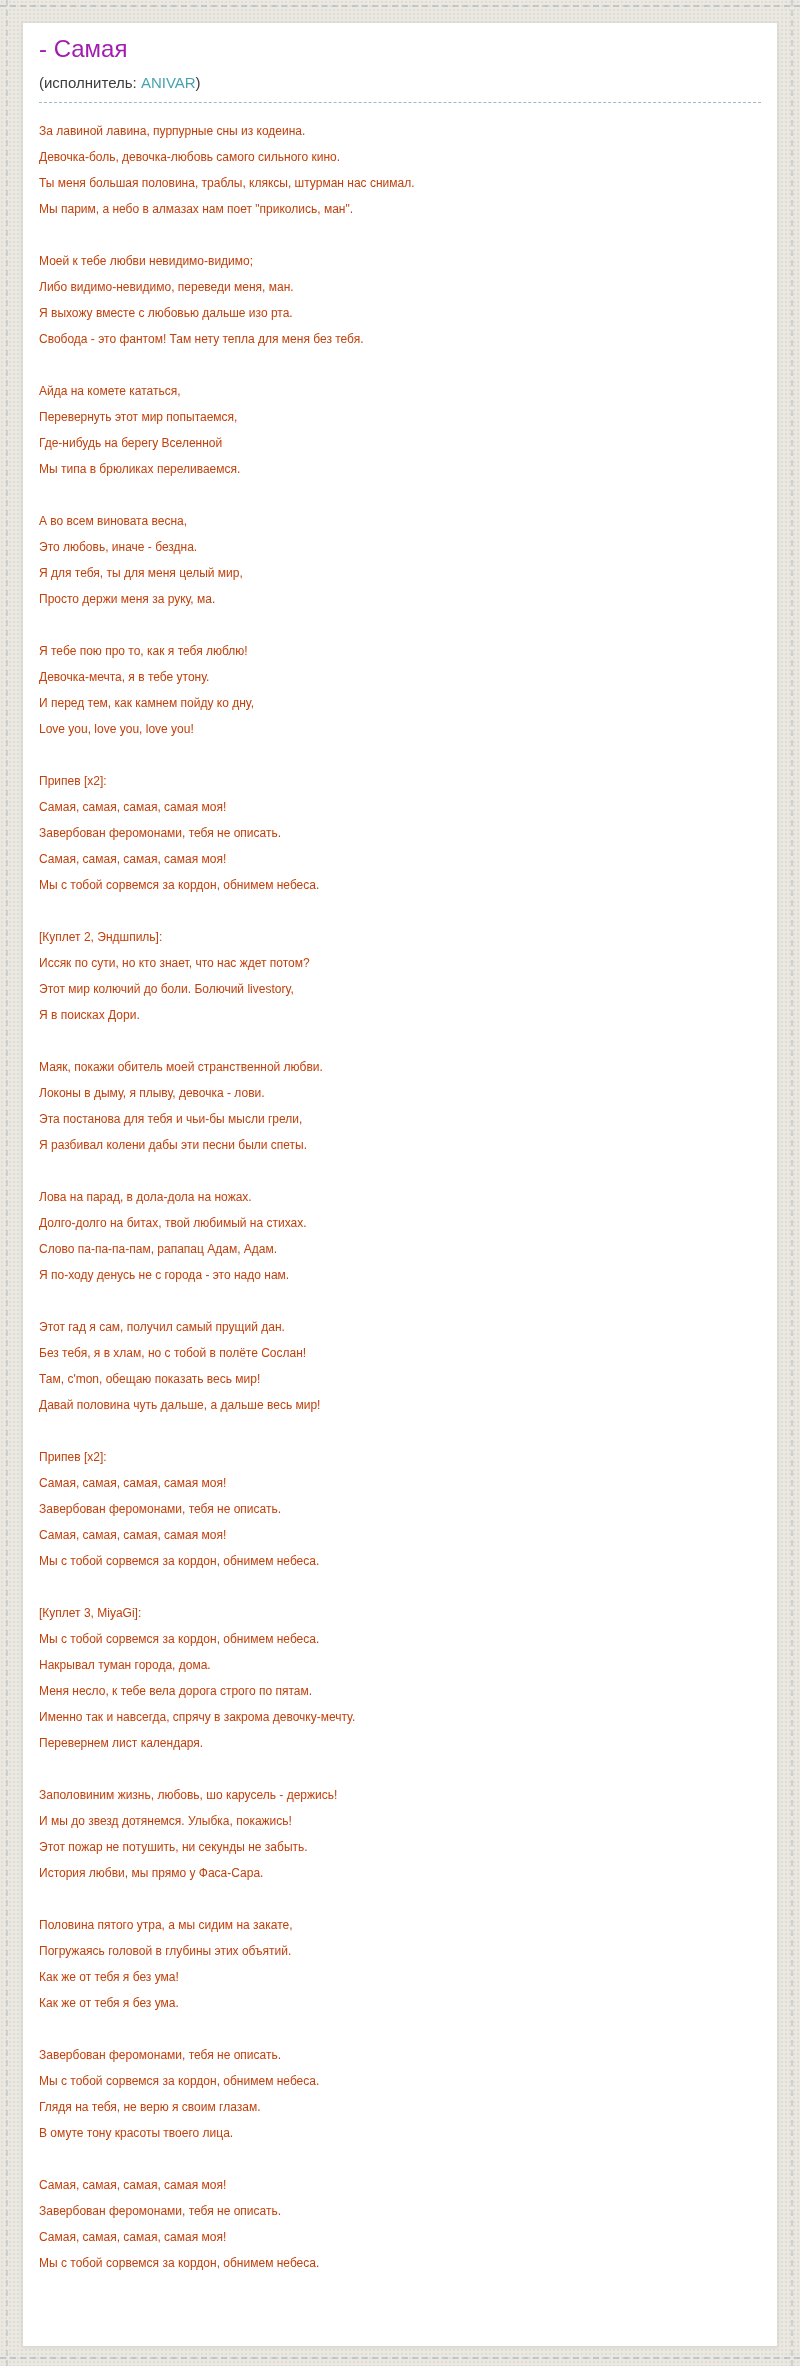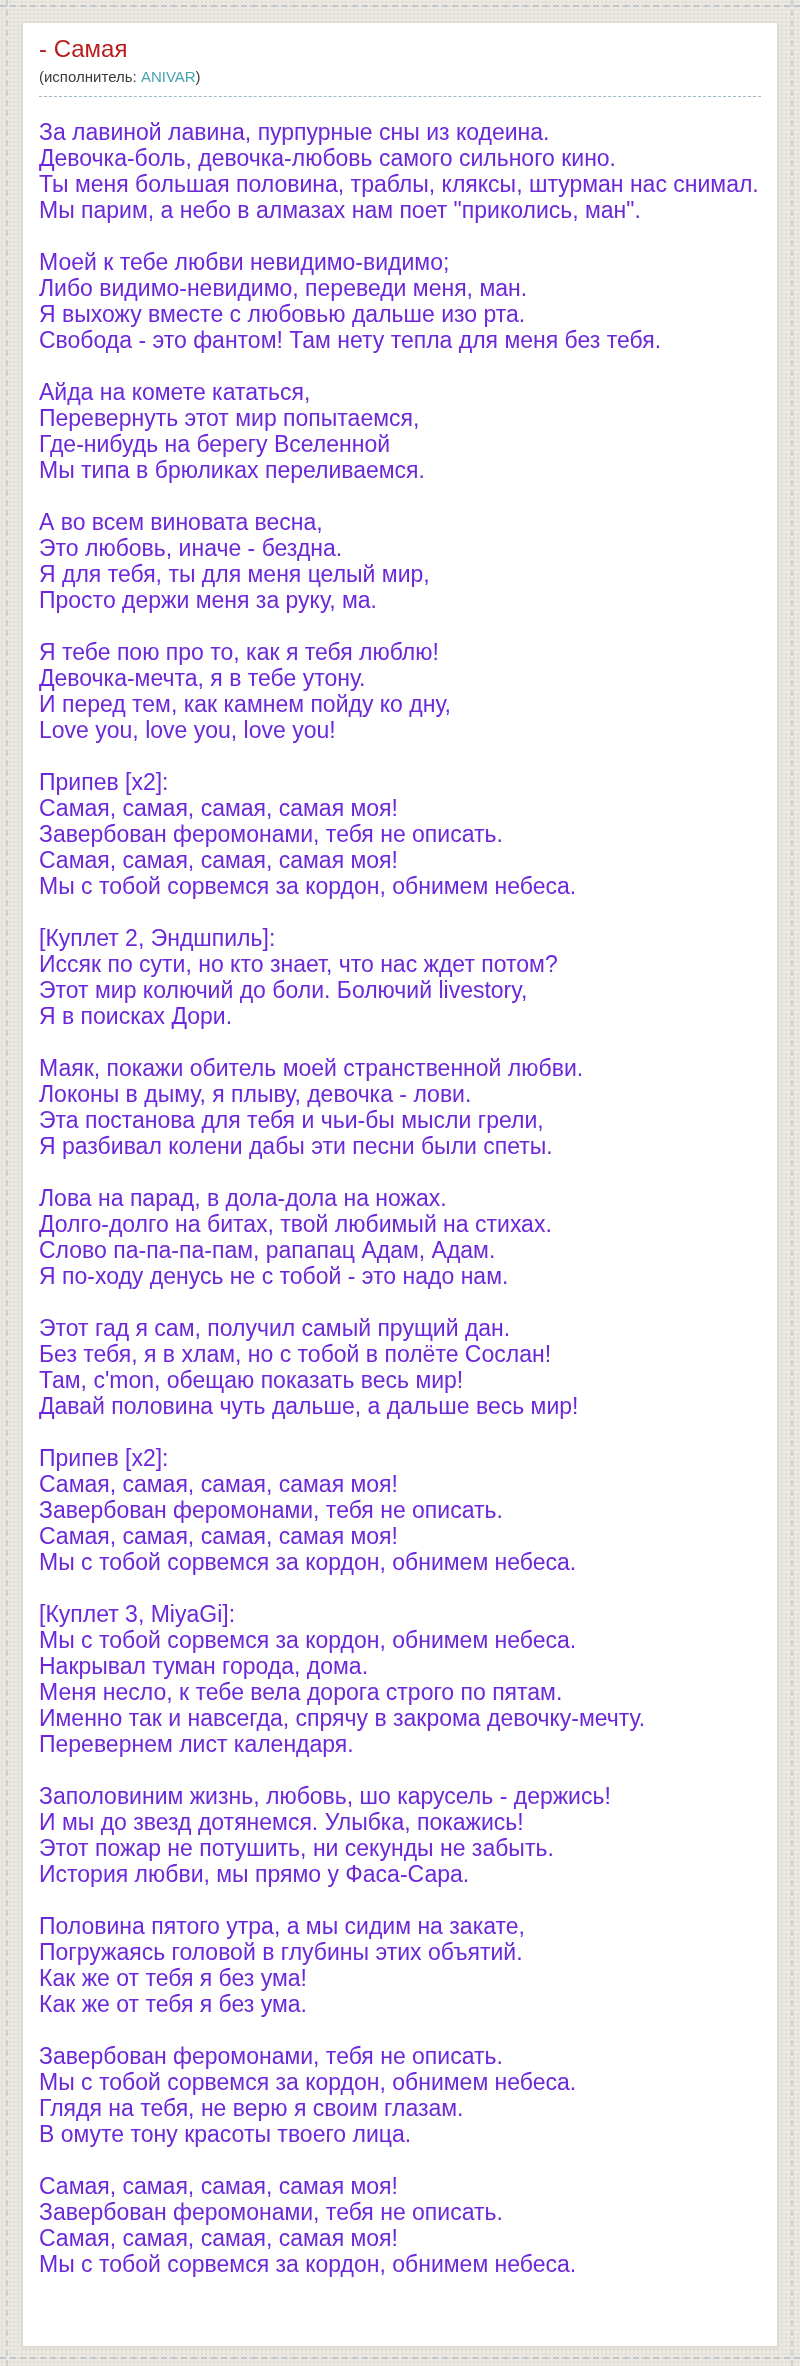--- a/index.html
+++ b/index.html
@@ -50,38 +50,38 @@
   }
   .song-header {
     border-bottom: 1px dashed #a0b8c8;
     padding-bottom: 9px;
   }
   .song-title {
     margin: 2px 0 0 0;
     font-size: 24px;
     line-height: 32px;
     font-weight: 400;
-    color: #b91c1c;
+    color: #a21caf;
   }
   .artist-line {
-    margin-top: 2px;
+    margin-top: 8px;
     font-size: 15px;
     line-height: 20px;
     color: #3c3c3c;
   }
   .artist-link {
     color: #48a2b2;
     text-decoration: none;
     cursor: pointer;
   }
   .lyrics {
-    margin-top: 22px;
-    font-size: 23px;
+    margin-top: 15px;
+    font-size: 12px;
     line-height: 26px;
-    color: #6d28d9;
+    color: #c2410c;
   }
   .stanza {
     margin: 0 0 26px 0;
   }
   .stanza:last-child {
     margin-bottom: 0;
   }
   .lyrics-line {
     white-space: pre;
   }
@@ -148,21 +148,21 @@
       <div class="stanza">
         <div class="lyrics-line">Маяк, покажи обитель моей странственной любви.</div>
         <div class="lyrics-line">Локоны в дыму, я плыву, девочка - лови.</div>
         <div class="lyrics-line">Эта постанова для тебя и чьи-бы мысли грели,</div>
         <div class="lyrics-line">Я разбивал колени дабы эти песни были спеты.</div>
       </div>
       <div class="stanza">
         <div class="lyrics-line">Лова на парад, в дола-дола на ножах.</div>
         <div class="lyrics-line">Долго-долго на битах, твой любимый на стихах.</div>
         <div class="lyrics-line">Слово па-па-па-пам, рапапац Адам, Адам.</div>
-        <div class="lyrics-line">Я по-ходу денусь не с тобой - это надо нам.</div>
+        <div class="lyrics-line">Я по-ходу денусь не с города - это надо нам.</div>
       </div>
       <div class="stanza">
         <div class="lyrics-line">Этот гад я сам, получил самый прущий дан.</div>
         <div class="lyrics-line">Без тебя, я в хлам, но с тобой в полёте Сослан!</div>
         <div class="lyrics-line">Там, c'mon, обещаю показать весь мир!</div>
         <div class="lyrics-line">Давай половина чуть дальше, а дальше весь мир!</div>
       </div>
       <div class="stanza">
         <div class="lyrics-line">Припев [x2]:</div>
         <div class="lyrics-line">Самая, самая, самая, самая моя!</div>

